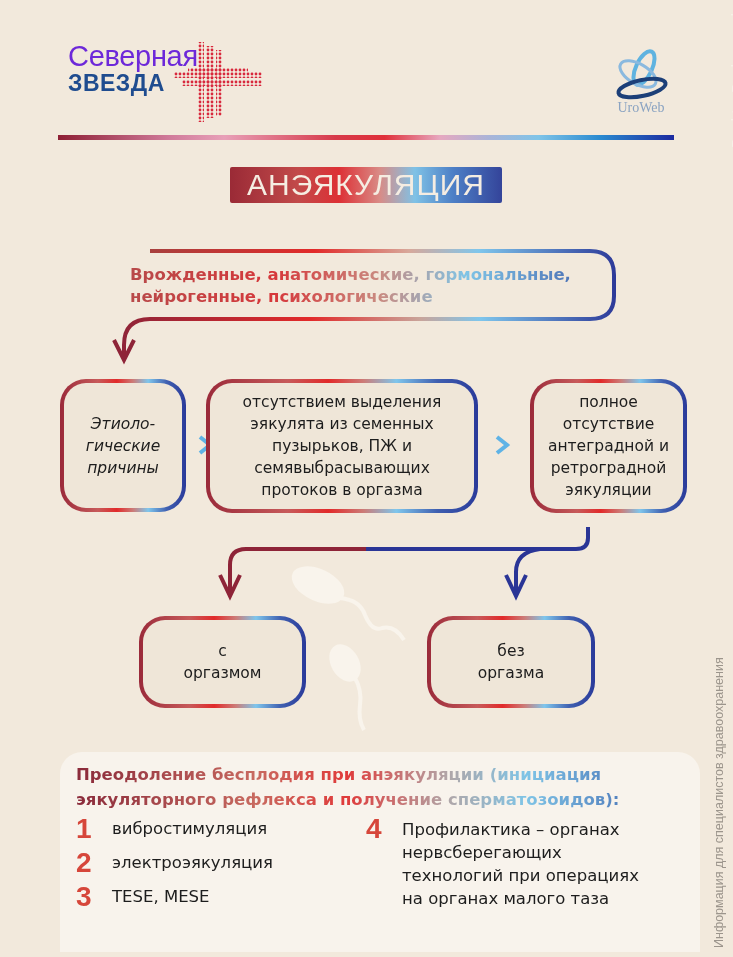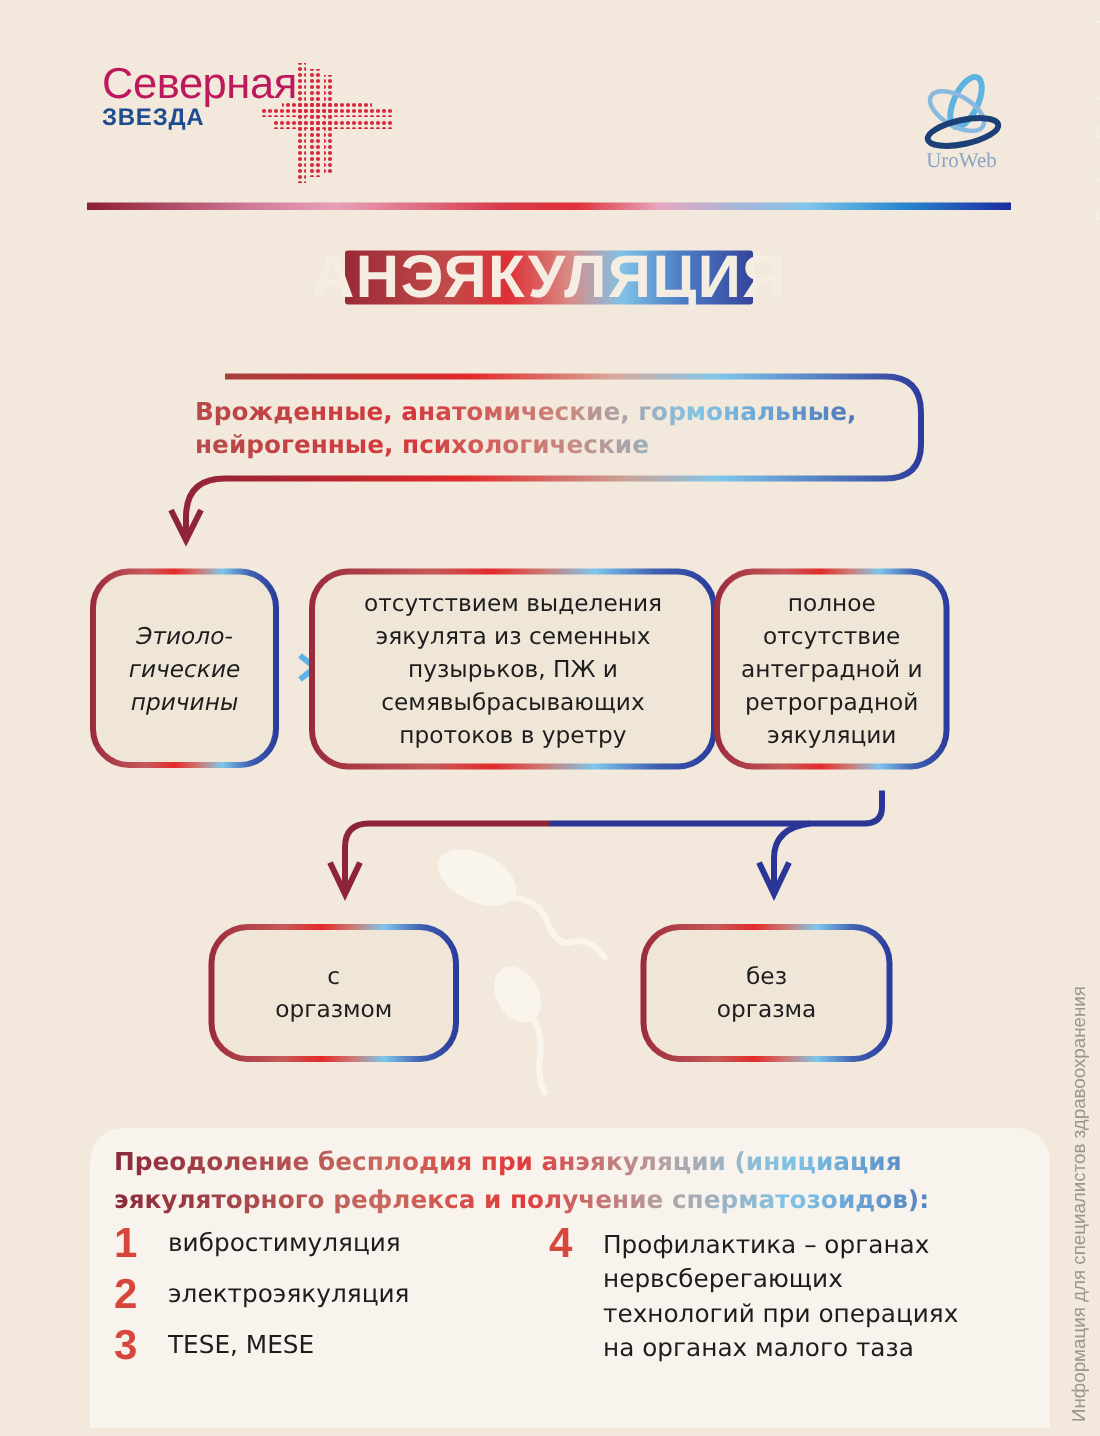--- a/index.html
+++ b/index.html
@@ -2,29 +2,29 @@
 <html><head>
 <meta charset="utf-8">
 <style>
   html, body { margin:0; padding:0; }
   body {
     width:733px; height:957px; position:relative; overflow:hidden;
     background:#f2e9dc;
     font-family:"DejaVu Sans", sans-serif;
   }
   .abs { position:absolute; }
-  .logo-text1 { left:68px; top:40px; font-family:"Liberation Sans", sans-serif; font-size:29px; color:#be185d; letter-spacing:-0.3px; }
-  .logo-text2 { left:68px; top:70px; font-family:"Liberation Sans", sans-serif; font-size:16px; font-weight:bold; color:#1f4c8f; letter-spacing:0.5px; }
+  .logo-text1 { left:68px; top:40px; font-family:"Liberation Sans", sans-serif; font-size:29px; color:#6d28d9; letter-spacing:-0.3px; }
+  .logo-text2 { left:68px; top:70px; font-family:"Liberation Sans", sans-serif; font-size:23px; font-weight:bold; color:#1f4c8f; letter-spacing:0.5px; }
   .uroweb-label { left:606px; top:100px; width:70px; text-align:center; font-family:"Liberation Serif", serif; font-size:14px; color:#8aa3c2; }
   .divider { left:58px; top:135px; width:616px; height:5px;
     background:linear-gradient(90deg,#8e1f34 0%,#d07a9a 18%,#e8a0b8 27%,#d73a4a 45%,#e0303a 53%,#e7a8c0 62%,#aab4d8 70%,#7fc4e8 78%,#2a8ad0 88%,#1c2aa0 100%); }
   .title-box { left:230px; top:167px; width:272px; height:36px;
     background:linear-gradient(90deg,#9a2a36 0%,#c24a4a 25%,#dd3035 40%,#d98b86 55%,#7fc2e6 68%,#4d7fc6 82%,#34449a 100%);
     border-radius:2px; display:flex; align-items:center; justify-content:center; }
-  .title-text { font-family:"Liberation Sans", sans-serif; font-weight:bold; font-size:40px; color:#f5ede2; letter-spacing:1px; }
+  .title-text { font-family:"Liberation Sans", sans-serif; font-weight:normal; font-size:30px; color:#f5ede2; letter-spacing:1px; }
   .causes { left:130px; top:264px; width:480px; text-align:left; font-size:16.5px; font-weight:bold; line-height:22px;
     background:linear-gradient(90deg,#b84a4a 0%,#d6373a 30%,#c98a80 52%,#7fc4e6 70%,#3e5aa8 100%);
     -webkit-background-clip:text; background-clip:text; color:transparent; }
   .box { position:absolute; border-radius:26px; box-sizing:border-box; padding:4px;
     background:linear-gradient(90deg,#9a2a3a 0%,#c75a5a 30%,#e22a2a 45%,#cc7c78 58%,#7fc6ec 70%,#3f5fb0 85%,#2a3a9a 100%); }
   .box-inner { width:100%; height:100%; border-radius:22px; background:#efe6d8; display:flex; align-items:center; justify-content:center; text-align:center;
     font-family:"DejaVu Sans", sans-serif; color:#1d1d1d; }
   .box-text { font-size:15.5px; line-height:22px; }
   .panel { left:60px; top:752px; width:640px; height:200px; background:#f8f3ec; border-radius:22px 22px 0 0; }
   .panel-head { left:76px; top:762px; width:600px; font-weight:bold; font-size:16.5px; line-height:25px;
@@ -137,26 +137,26 @@
     </div>
 </div>
 
 <div class="box" style="left:206px;top:379px;width:272px;height:134px;">
   <div class="box-inner">
       <div class="box-text">
     <div>отсутствием выделения</div>
     <div>эякулята из семенных</div>
     <div>пузырьков, ПЖ и</div>
     <div>семявыбрасывающих</div>
-    <div>протоков в уретру</div>
-  </div>
-    </div>
-</div>
-
-<div class="box" style="left:476px;top:379px;width:157px;height:134px;">
+    <div>протоков в оргазма</div>
+  </div>
+    </div>
+</div>
+
+<div class="box" style="left:530px;top:379px;width:157px;height:134px;">
   <div class="box-inner">
       <div class="box-text">
     <div>полное</div>
     <div>отсутствие</div>
     <div>антеградной и</div>
     <div>ретроградной</div>
     <div>эякуляции</div>
   </div>
     </div>
 </div>

